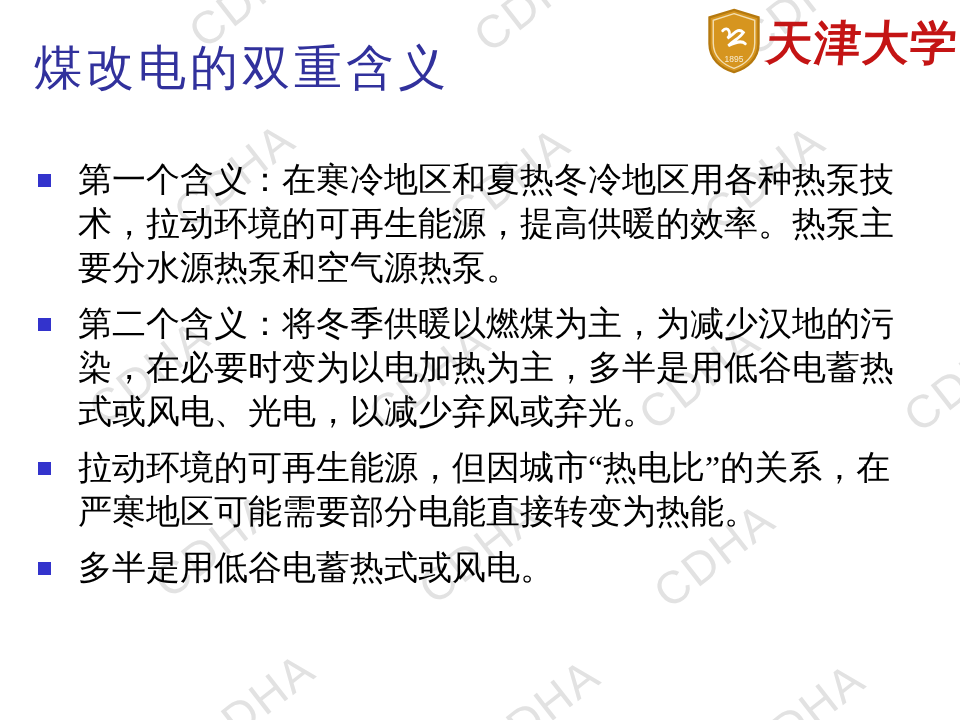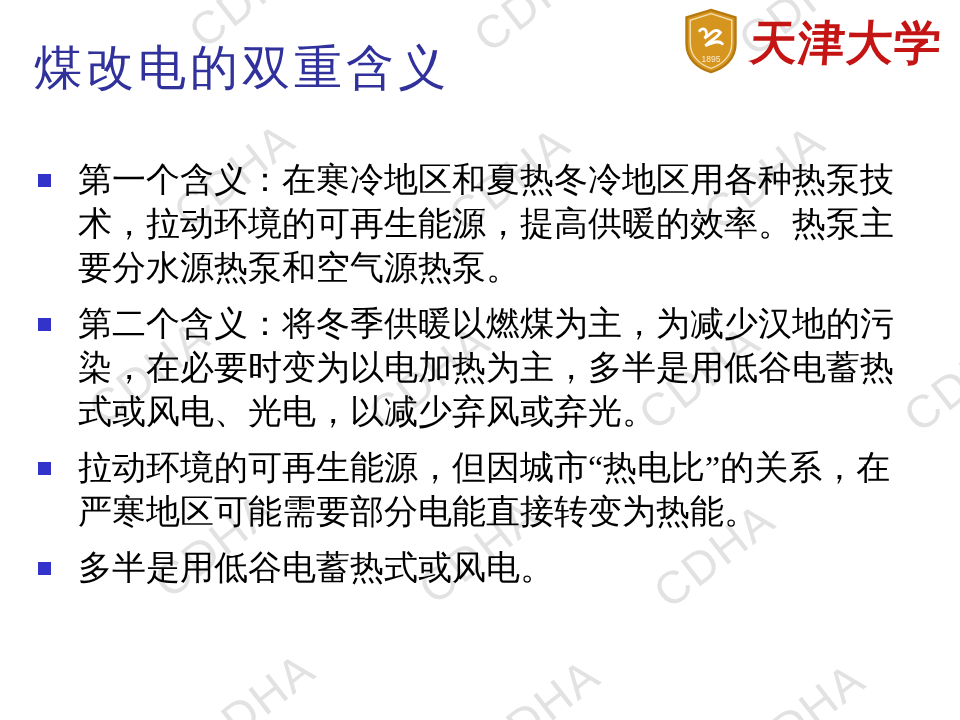--- a/index.html
+++ b/index.html
@@ -27,22 +27,22 @@
   .title{
     position:absolute;left:34px;top:36px;
     margin:0;
     font-size:48px;
     font-weight:normal;
     letter-spacing:4px;
     color:var(--title-color,#31319c);
     white-space:nowrap;
   }
   .logo{
-    position:absolute;right:18px;top:8px;
-    display:flex;align-items:center;gap:10px;
+    position:absolute;right:2px;top:8px;
+    display:flex;align-items:center;gap:3px;
   }
   .logo-name{
     font-size:47px;
     font-weight:bold;
     color:var(--logo-red,#c41414);
     letter-spacing:1px;
     transform:skewX(-4deg);
     font-family:"Liberation Serif","DejaVu Serif",serif;
     white-space:nowrap;
   }

